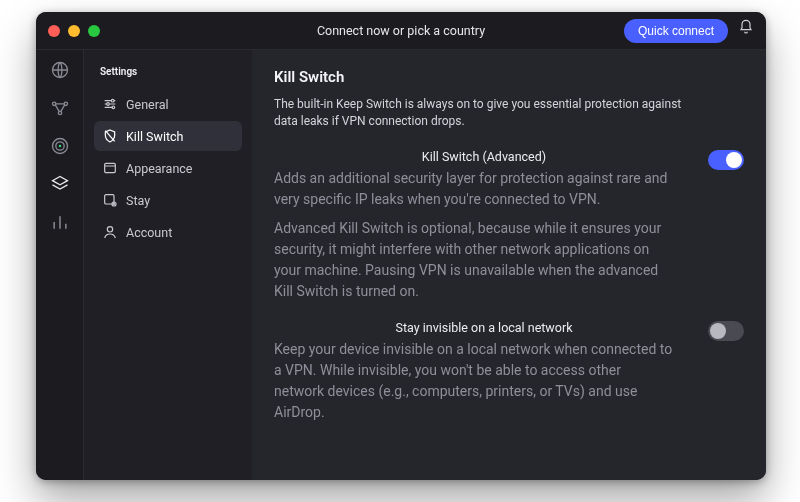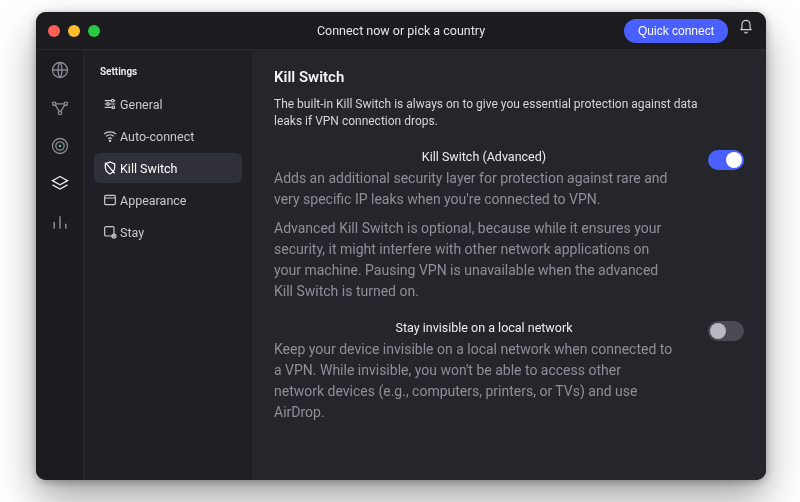--- a/index.html
+++ b/index.html
@@ -37,21 +37,21 @@
     display: flex; flex-direction: column; align-items: center; padding-top: 10px; gap: 18px;
   }
   .rail-item { width: 20px; height: 20px; color: #8a8a94; cursor: pointer; }
   .rail-item.active { color: #e6e6ea; }
   .sidebar {
     width: 168px; background: #1f1f25; padding: 14px 10px; display: flex; flex-direction: column;
   }
   .sidebar-title { font-size: 10px; font-weight: 600; color: #f2f2f6; margin: 2px 6px 12px; }
   .side-list { display: flex; flex-direction: column; gap: 2px; }
   .side-item {
-    display: flex; align-items: center; gap: 2px; padding: 7px 8px;
+    display: flex; align-items: center; gap: 8px; padding: 7px 8px;
     border-radius: 6px; font-size: 12.5px; color: #c9c9d0; cursor: pointer;
   }
   .side-item .ico { width: 16px; height: 16px; color: #c9c9d0; flex-shrink: 0; }
   .side-item.active { background: #30303a; color: #fff; }
   .side-item.active .ico { color: #fff; }
   .main {
     flex: 1; background: #25252c; padding: 18px 22px; overflow-y: auto;
   }
   .main h1 { font-size: 15px; font-weight: 600; color: #f4f4f8; margin-bottom: 10px; }
   .sub-intro { font-size: 12px; line-height: 1.45; color: #d4d4db; margin-bottom: 18px; max-width: 430px; }
@@ -141,29 +141,20 @@
             <svg viewBox="0 0 24 24" fill="none" stroke="currentColor" stroke-width="1.8">
                 <path d="M4 7h10M20 7h-2M4 12h4M20 12H12M4 17h12M20 17h-0"></path>
                 <circle cx="16" cy="7" r="2"></circle>
                 <circle cx="9" cy="12" r="2"></circle>
                 <circle cx="17" cy="17" r="2"></circle>
               </svg>
           </span>
           <span>General</span>
         </div>
 
-        <div class="side-item">
-          <span class="ico">
-            <svg viewBox="0 0 24 24" fill="none" stroke="currentColor" stroke-width="1.8">
-                <path d="M3 9a14 14 0 0 1 18 0M6 12.5a9 9 0 0 1 12 0M9 16a4.5 4.5 0 0 1 6 0"></path>
-                <circle cx="12" cy="19" r="1" fill="currentColor"></circle>
-              </svg>
-          </span>
-          <span>Auto-connect</span>
-        </div>
 
         <div class="side-item active">
           <span class="ico">
             <svg viewBox="0 0 24 24" fill="none" stroke="currentColor" stroke-width="1.8">
                 <path d="M12 3l7 3v5c0 5-3 8-7 10-4-2-7-5-7-10V6l7-3z"></path>
                 <path d="M5 4l14 16"></path>
               </svg>
           </span>
           <span>Kill Switch</span>
         </div>
@@ -182,27 +173,36 @@
           <span class="ico">
             <svg viewBox="0 0 24 24" fill="none" stroke="currentColor" stroke-width="1.8">
                 <rect x="4" y="4" width="14" height="14" rx="2"></rect>
                 <circle cx="18" cy="18" r="3"></circle>
                 <path d="M18 16.5v3M16.5 18h3"></path>
               </svg>
           </span>
           <span>Stay</span>
         </div>
 
+        <div class="side-item">
+          <span class="ico">
+            <svg viewBox="0 0 24 24" fill="none" stroke="currentColor" stroke-width="1.8">
+                <circle cx="12" cy="8" r="4"></circle>
+                <path d="M4 21c1-4 5-6 8-6s7 2 8 6"></path>
+              </svg>
+          </span>
+          <span>Account</span>
+        </div>
 
       </div>
     </div>
 
     <div class="main">
       <h1>Kill Switch</h1>
-      <p class="sub-intro">The built-in Kill Switch is always on to give you essential protection against data leaks if VPN connection drops.</p>
+      <p class="sub-intro">The built-in Keep Switch is always on to give you essential protection against data leaks if VPN connection drops.</p>
 
       <div class="setting">
         <div class="setting-text">
           <div class="setting-title">Kill Switch (Advanced)</div>
           <div class="setting-desc">
             <p>Adds an additional security layer for protection against rare and very specific IP leaks when you're connected to VPN.</p>
             <p>Advanced Kill Switch is optional, because while it ensures your security, it might interfere with other network applications on your machine. Pausing VPN is unavailable when the advanced Kill Switch is turned on.</p>
           </div>
         </div>
         <div class="toggle on">

